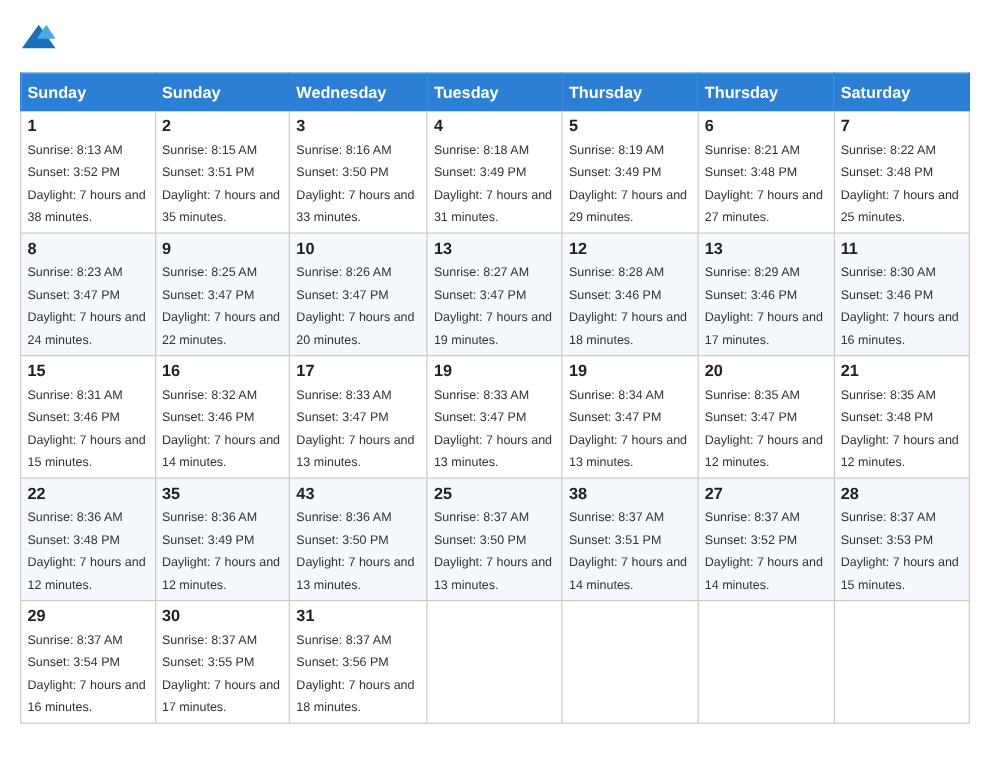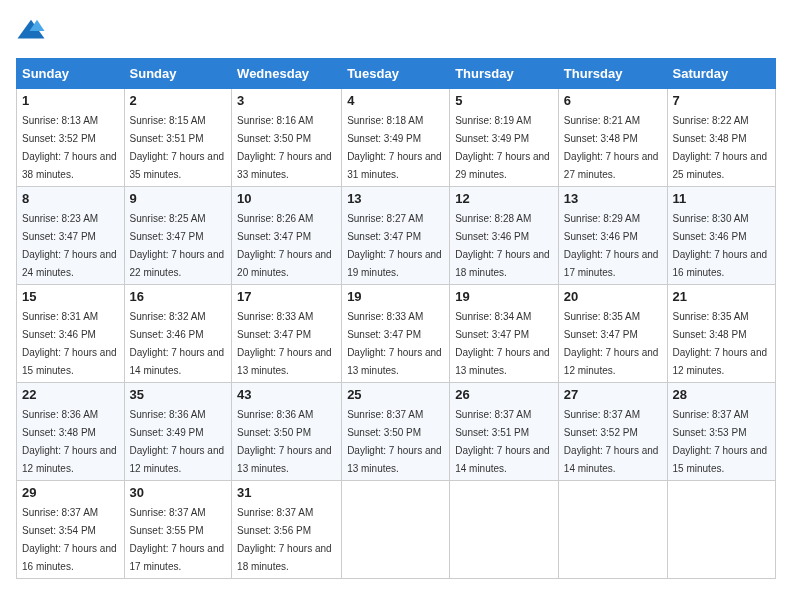--- a/index.html
+++ b/index.html
@@ -226,21 +226,21 @@
       </td>
         <td>
         <span class="day-num">43</span>
         <span class="day-info">Sunrise: 8:36 AM<br>Sunset: 3:50 PM<br>Daylight: 7 hours and 13 minutes.</span>
       </td>
         <td>
         <span class="day-num">25</span>
         <span class="day-info">Sunrise: 8:37 AM<br>Sunset: 3:50 PM<br>Daylight: 7 hours and 13 minutes.</span>
       </td>
         <td>
-        <span class="day-num">26</span>
+        <span class="day-num">38</span>
         <span class="day-info">Sunrise: 8:37 AM<br>Sunset: 3:51 PM<br>Daylight: 7 hours and 14 minutes.</span>
       </td>
         <td>
         <span class="day-num">27</span>
         <span class="day-info">Sunrise: 8:37 AM<br>Sunset: 3:52 PM<br>Daylight: 7 hours and 14 minutes.</span>
       </td>
         <td>
         <span class="day-num">28</span>
         <span class="day-info">Sunrise: 8:37 AM<br>Sunset: 3:53 PM<br>Daylight: 7 hours and 15 minutes.</span>
       </td>

